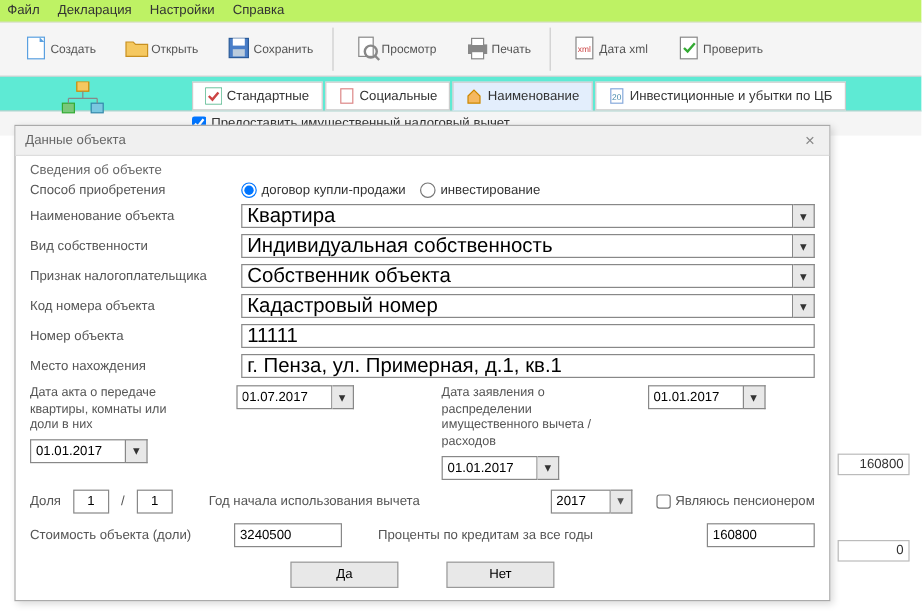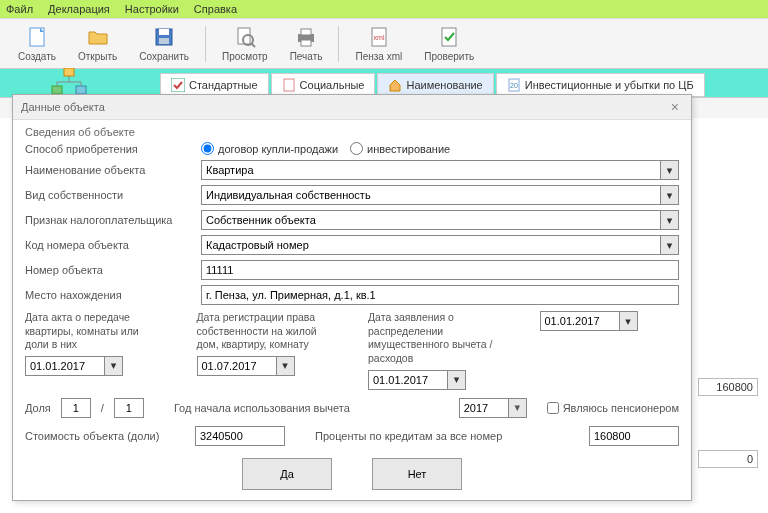--- a/index.html
+++ b/index.html
@@ -1,50 +1,50 @@
 <!DOCTYPE html>
 <html><head>
 <meta charset="utf-8">
 <style>
 * { box-sizing: border-box; margin: 0; padding: 0; }
 body { font-family: Tahoma, Arial, sans-serif; font-size: 11px; background: #fff; color: #333; width: 768px; height: 513px; overflow: hidden; position: relative; }
 .menubar { background: #bef264; padding: 3px 6px; border-bottom: 1px solid #ddd; }
 .menubar span { margin-right: 12px; cursor: default; }
 .toolbar { background: #f5f5f5; padding: 4px 8px; border-bottom: 1px solid #ccc; display: flex; align-items: center; gap: 2px; }
-.toolbar-btn { display: flex; flex-direction: column; align-items: center; padding: 2px 10px; cursor: pointer; font-size: 10px; color: #555; }
+.toolbar-btn { display: flex; flex-direction: row; align-items: center; padding: 2px 10px; cursor: pointer; font-size: 10px; color: #555; }
 .toolbar-btn .ico { width: 24px; height: 24px; margin-bottom: 2px; display: flex; align-items: center; justify-content: center; }
 .toolbar-sep { width: 1px; height: 36px; background: #ccc; margin: 0 4px; }
 .tabbar { background: #5eead4; padding: 4px 8px 0 160px; display: flex; align-items: center; gap: 2px; border-bottom: 1px solid #ccc; }
 .tab { display: flex; align-items: center; padding: 4px 10px; border: 1px solid #ccc; background: #fff; cursor: pointer; font-size: 11px; gap: 4px; }
 .tab.active { background: #e3eefc; border-bottom: 1px solid #e3eefc; }
 .tab .tico { width: 14px; height: 14px; }
 .check-row { padding: 4px 0 4px 160px; background: #f5f5f5; display:flex; align-items:center; gap:4px; }
 .sidebar-ico { position:absolute; left:50px; top:68px; }
-.dialog { position: absolute; left: 12px; top: 94px; width: 680px; background: #fff; border: 1px solid #aaa; box-shadow: 2px 2px 6px rgba(0,0,0,.15); }
+.dialog { position: absolute; left: 12px; top: 104px; width: 680px; background: #fff; border: 1px solid #aaa; box-shadow: 2px 2px 6px rgba(0,0,0,.15); }
 .dialog-title { background: #f0f0f0; padding: 4px 8px; font-size: 11px; color: #666; border-bottom: 1px solid #ddd; display:flex; justify-content:space-between; align-items:center; }
 .dialog-body { padding: 6px 12px 10px 12px; }
 .section-label { color:#666; font-size:11px; margin-bottom:4px; }
 .row { display: flex; align-items: center; margin-bottom: 5px; gap: 16px; }
 .row .lbl { width: 160px; color: #555; font-size: 11px; }
 .row .val { flex: 1; display:flex; align-items:center; gap:12px;}
 .radio-opt { display:flex; align-items:center; gap:4px; font-size:11px; color:#333;}
 .sel { flex:1; display:flex; }
-.sel input { flex:1; border:1px solid #888; padding:2px 4px; font-size:11px; height:20px; }
+.sel input { flex:1; border:1px solid #888; padding:2px 4px; font-size:17px; height:20px; }
 .sel .dd { width:18px; height:20px; border:1px solid #888; border-left:none; background:#e8e8e8; display:flex; align-items:center; justify-content:center; cursor:pointer; }
 .cols { display:flex; gap:32px; margin-top:6px;}
 .col { flex:1; display:flex; flex-direction:column; gap:4px;}
 .col .clbl { font-size:10.5px; color:#555; min-height:40px; line-height:1.3; }
 .datebox { display:flex; }
 .datebox input { width:80px; border:1px solid #888; padding:2px 4px; font-size:11px; height:20px;}
 .datebox .dd { width:18px; height:20px; border:1px solid #888; border-left:none; background:#e8e8e8; display:flex; align-items:center; justify-content:center; cursor:pointer;}
 .botrow { display:flex; align-items:center; gap:10px; margin-top:8px; font-size:11px; color:#555;}
 .botrow input[type=text]{ border:1px solid #888; padding:2px 4px; font-size:11px; height:20px;}
 .frac input { width:30px; border:1px solid #888; padding:2px; font-size:11px; height:20px; text-align:center;}
 .buttons { display:flex; justify-content:center; gap:40px; margin-top:12px;}
-.buttons button{ width:90px; height:32px; background:#e8e8e8; border:1px solid #999; font-size:11px; cursor:pointer;}
+.buttons button{ width:90px; height:22px; background:#e8e8e8; border:1px solid #999; font-size:11px; cursor:pointer;}
 .bg-box { position:absolute; right:10px; border:1px solid #bbb; background:#fff; padding:2px 4px; font-size:11px; width:60px; text-align:right;}
 .close-x { cursor:pointer; color:#888; font-size:14px; padding:0 4px;}
 .cb { width:12px; height:12px; }
 svg { display:block; }
 </style>
 </head>
 <body>
 
 <div class="menubar">
   <span>Файл</span>
@@ -103,21 +103,21 @@
     <span>Печать</span>
   </div>
   <div class="toolbar-sep"></div>
   <div class="toolbar-btn">
     <span class="ico">
         <svg width="22" height="22">
           <rect x="4" y="2" width="14" height="18" fill="#fff" stroke="#888"></rect>
           <text x="11" y="14" font-size="7" text-anchor="middle" fill="#c44">xml</text>
         </svg>
       </span>
-    <span>Пенза xml</span>
+    <span>Дата xml</span>
   </div>
   <div class="toolbar-btn">
     <span class="ico">
         <svg width="22" height="22">
           <rect x="4" y="2" width="14" height="18" fill="#fff" stroke="#888"></rect>
           <path d="M7 11 L10 14 L16 7" fill="none" stroke="#3a3" stroke-width="2"></path>
         </svg>
       </span>
     <span>Проверить</span>
   </div>
@@ -245,21 +245,20 @@
 
     <div class="cols">
       <div class="col">
         <div class="clbl">Дата акта о передаче квартиры, комнаты или доли в них</div>
         <div class="datebox">
             <input value="01.01.2017" style="">
             <span class="dd">▾</span>
           </div>
       </div>
       <div class="col">
-        <div class="clbl">Дата регистрации права собственности на жилой дом, квартиру, комнату</div>
         <div class="datebox">
             <input value="01.07.2017" style="">
             <span class="dd">▾</span>
           </div>
       </div>
       <div class="col">
         <div class="clbl">Дата заявления о распределении имущественного вычета / расходов</div>
         <div class="datebox">
             <input value="01.01.2017" style="">
             <span class="dd">▾</span>
@@ -285,21 +284,21 @@
         </span>
       <label style="display:flex;align-items:center;gap:4px;margin-left:10px;">
           <input type="checkbox" class="cb" style="">
           <span>Являюсь пенсионером</span>
         </label>
     </div>
 
     <div class="botrow">
       <span style="width:160px;">Стоимость объекта (доли)</span>
       <input type="text" style="width: 90px;" value="3240500">
-      <span style="margin-left:20px;">Проценты по кредитам за все номер</span>
+      <span style="margin-left:20px;">Проценты по кредитам за все годы</span>
       <input type="text" style="width: 90px; margin-left: auto;" value="160800">
     </div>
 
     <div class="buttons">
       <button>Да</button>
       <button>Нет</button>
     </div>
   </div>
 </div>
 

